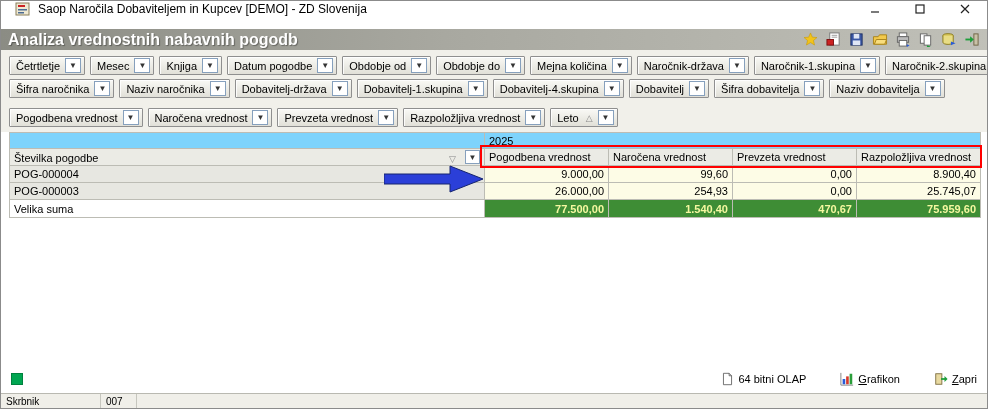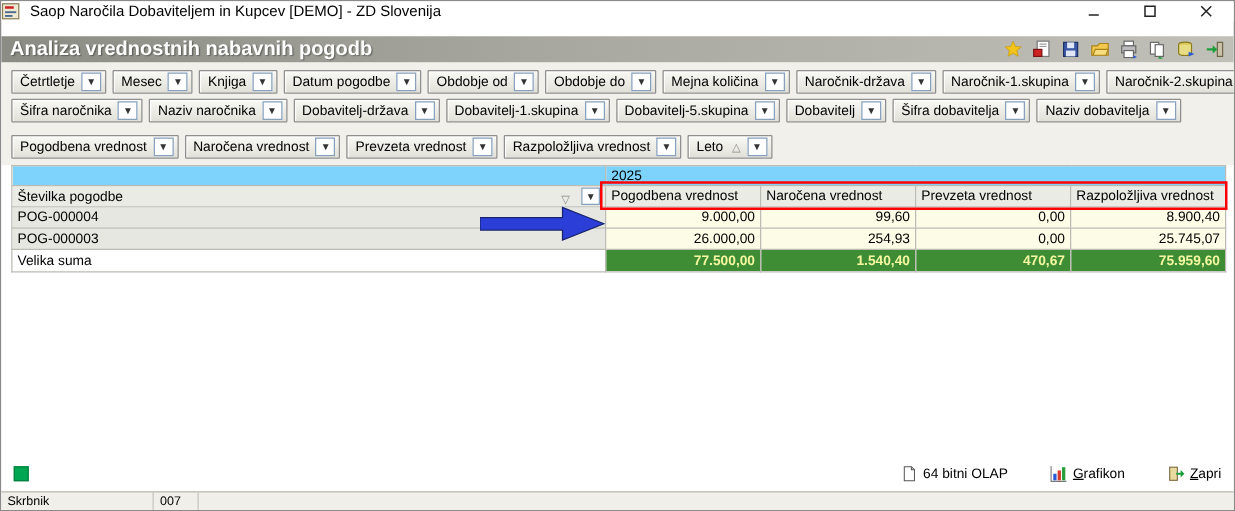--- a/index.html
+++ b/index.html
@@ -1,21 +1,21 @@
 <!DOCTYPE html>
 <html><head>
 <meta charset="utf-8">
 <style>
   * { margin:0; padding:0; box-sizing:border-box; }
   html,body { background:#d8d8d8; }
   body { font-family:"Liberation Sans", sans-serif; }
   .window { position:relative; width:988px; height:409px; background:#ffffff; border:1px solid #8b8b8b; overflow:hidden; }
 
   
-  .titlebar { position:absolute; top:0; left:0; right:0; height:16px; background:#ffffff; display:flex; align-items:center; padding-left:0; }
+  .titlebar { position:absolute; top:0; left:0; right:0; height:16px; background:#ffffff; display:flex; align-items:center; padding-left:14px; }
   .app-icon { width:16px; height:16px; margin-right:7px; flex:0 0 auto; }
   .title-text { font-size:12px; color:#000; }
   .win-controls { margin-left:auto; display:flex; height:100%; }
   .win-btn { width:45px; display:flex; align-items:center; justify-content:center; cursor:default; }
 
   
   .subheader { position:absolute; top:28px; left:0; right:0; height:21px;
     background:linear-gradient(90deg,#8b8c84 0%,#a8a8a0 45%,#c0c0b8 100%);
     display:flex; align-items:center; padding:0 7px; }
   .subheader-title { color:#fff; font-weight:bold; font-size:16px; text-shadow:1px 1px 1px rgba(0,0,0,.35); }
@@ -58,21 +58,21 @@
   .footer { position:absolute; left:0; right:0; bottom:17px; height:24px; display:flex; align-items:center; padding:0 10px; }
   .indicator { width:12px; height:12px; background:#00a651; border:1px solid #00813e; }
   .footer-right { margin-left:auto; display:flex; align-items:center; gap:34px; }
   .fitem { display:flex; align-items:center; gap:4px; font-size:11px; color:#000; cursor:default; }
   .accesskey { text-decoration:underline; }
 
   
   .statusbar { position:absolute; left:0; right:0; bottom:0; height:15px; background:#f0efe9;
     border-top:1px solid #b9b9b1; display:flex; font-size:10px; color:#000; }
   .sb-cell { border-right:1px solid #c6c6be; padding:0 5px; display:flex; align-items:center; }
-  .sb-user { width:122px; } .sb-code { width:36px; } .sb-rest { flex:1; border-right:none; }
+  .sb-user { width:100px; } .sb-code { width:36px; } .sb-rest { flex:1; border-right:none; }
 </style>
 </head>
 <body>
 
 <div class="window">
 
   <div class="titlebar">
     <svg class="app-icon" viewBox="0 0 16 16">
       <rect x="1" y="2" width="13" height="12" fill="#efe9d2" stroke="#8a7f5a"></rect>
       <rect x="3" y="4" width="7" height="2" fill="#cc2222"></rect>
@@ -214,21 +214,21 @@
         </div>
       <div class="pvbtn">
           <span>Dobavitelj-država</span>
           <span class="combo">▼</span>
         </div>
       <div class="pvbtn">
           <span>Dobavitelj-1.skupina</span>
           <span class="combo">▼</span>
         </div>
       <div class="pvbtn">
-          <span>Dobavitelj-5.skupina</span>
+          <span>Dobavitelj-4.skupina</span>
           <span class="combo">▼</span>
         </div>
       <div class="pvbtn">
           <span>Dobavitelj</span>
           <span class="combo">▼</span>
         </div>
       <div class="pvbtn">
           <span>Šifra dobavitelja</span>
           <span class="combo">▼</span>
         </div>

